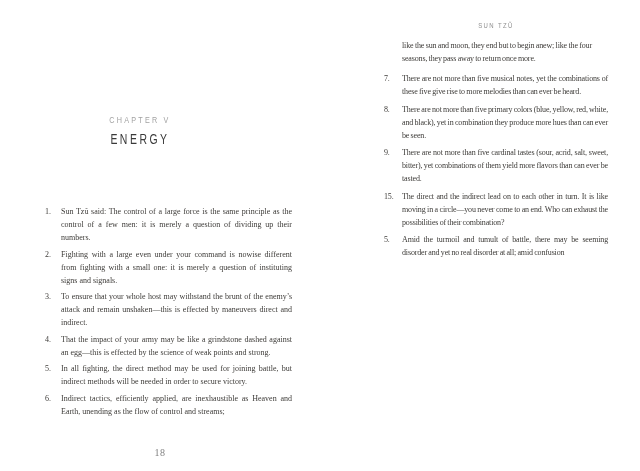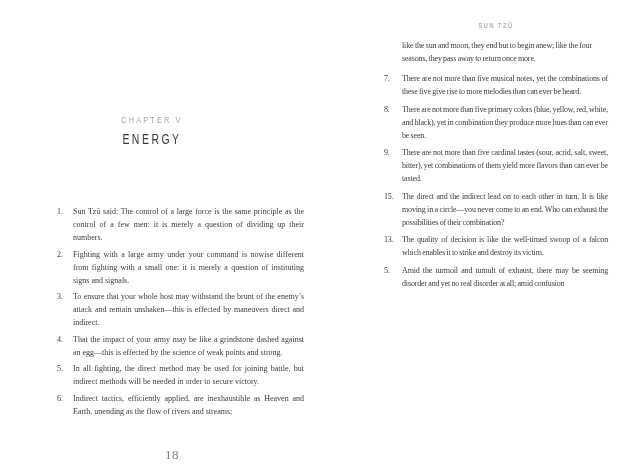--- a/index.html
+++ b/index.html
@@ -15,21 +15,21 @@
     overflow: hidden;
     font-family: "Liberation Serif", serif;
     color: #3d3b38;
   }
   .page {
     position: absolute;
     top: 0;
     width: 320px;
     height: 471px;
   }
-  .page-left  { left: 12px; text-decoration: underline; }
+  .page-left  { left: 0; text-decoration: underline; }
   .page-right { left: 320px; }
 
   
   .chapter-label {
     position: absolute;
     top: 115px;
     left: 20px;
     width: 240px;
     text-align: center;
     font-family: "Liberation Sans", sans-serif;
@@ -103,21 +103,21 @@
   .item .txt {
     flex: 1 1 auto;
     text-align: justify;
   }
 
   
   .folio {
     position: absolute;
     top: 447px;
     text-align: center;
-    font-size: 13px;
+    font-size: 10px;
     color: #818181;
     letter-spacing: 0.5px;
   }
   .folio-left  { left: 40px;  width: 240px; }
   .folio-right { left: 64px;  width: 224px; }
 </style>
 </head>
 <body>
 
 <div class="spread">
@@ -125,37 +125,37 @@
   <section class="page page-left">
     <div class="chapter-label">CHAPTER V</div>
     <div class="chapter-title">ENERGY</div>
     <div class="verse-flow left-flow">
         <div class="item">
           <span class="num">1.</span>
           <span class="txt">Sun Tzŭ said: The control of a large force is the same principle as the control of a few men: it is merely a question of dividing up their numbers.</span>
         </div>
         <div class="item">
           <span class="num">2.</span>
-          <span class="txt">Fighting with a large army under your command is nowise different from fighting with a small one: it is merely a question of instituting signs and signals.</span>
+          <span class="txt">Fighting with a large even under your command is nowise different from fighting with a small one: it is merely a question of instituting signs and signals.</span>
         </div>
         <div class="item">
           <span class="num">3.</span>
           <span class="txt">To ensure that your whole host may withstand the brunt of the enemy’s attack and remain unshaken—this is effected by maneuvers direct and indirect.</span>
         </div>
         <div class="item">
           <span class="num">4.</span>
           <span class="txt">That the impact of your army may be like a grindstone dashed against an egg—this is effected by the science of weak points and strong.</span>
         </div>
         <div class="item">
           <span class="num">5.</span>
           <span class="txt">In all fighting, the direct method may be used for joining battle, but indirect methods will be needed in order to secure victory.</span>
         </div>
         <div class="item">
           <span class="num">6.</span>
-          <span class="txt">Indirect tactics, efficiently applied, are inexhaustible as Heaven and Earth, unending as the flow of rivers and streams;</span>
+          <span class="txt">Indirect tactics, efficiently applied, are inexhaustible as Heaven and Earth, unending as the flow of control and streams;</span>
         </div>
       </div>
     <div class="folio folio-left">18</div>
   </section>
 
   <section class="page page-right">
     <div class="running-head">SUN TZŬ</div>
     <div class="verse-flow right-flow">
       <p class="continuation">like the sun and moon, they end but to begin anew; like the four seasons, they pass away to return once more.</p>
       <div>
@@ -169,24 +169,20 @@
           </div>
           <div class="item">
             <span class="num">9.</span>
             <span class="txt">There are not more than five cardinal tastes (sour, acrid, salt, sweet, bitter), yet combinations of them yield more flavors than can ever be tasted.</span>
           </div>
           <div class="item">
             <span class="num">15.</span>
             <span class="txt">The direct and the indirect lead on to each other in turn. It is like moving in a circle—you never come to an end. Who can exhaust the possibilities of their combination?</span>
           </div>
           <div class="item">
-            <span class="num">13.</span>
-            <span class="txt">The quality of decision is like the well-timed swoop of a falcon which enables it to strike and destroy its victim.</span>
-          </div>
-          <div class="item">
             <span class="num">5.</span>
-            <span class="txt">Amid the turmoil and tumult of exhaust, there may be seeming disorder and yet no real disorder at all; amid confusion</span>
+            <span class="txt">Amid the turmoil and tumult of battle, there may be seeming disorder and yet no real disorder at all; amid confusion</span>
           </div>
         </div>
     </div>
   </section>
 
 </div>
 
 </body></html>

